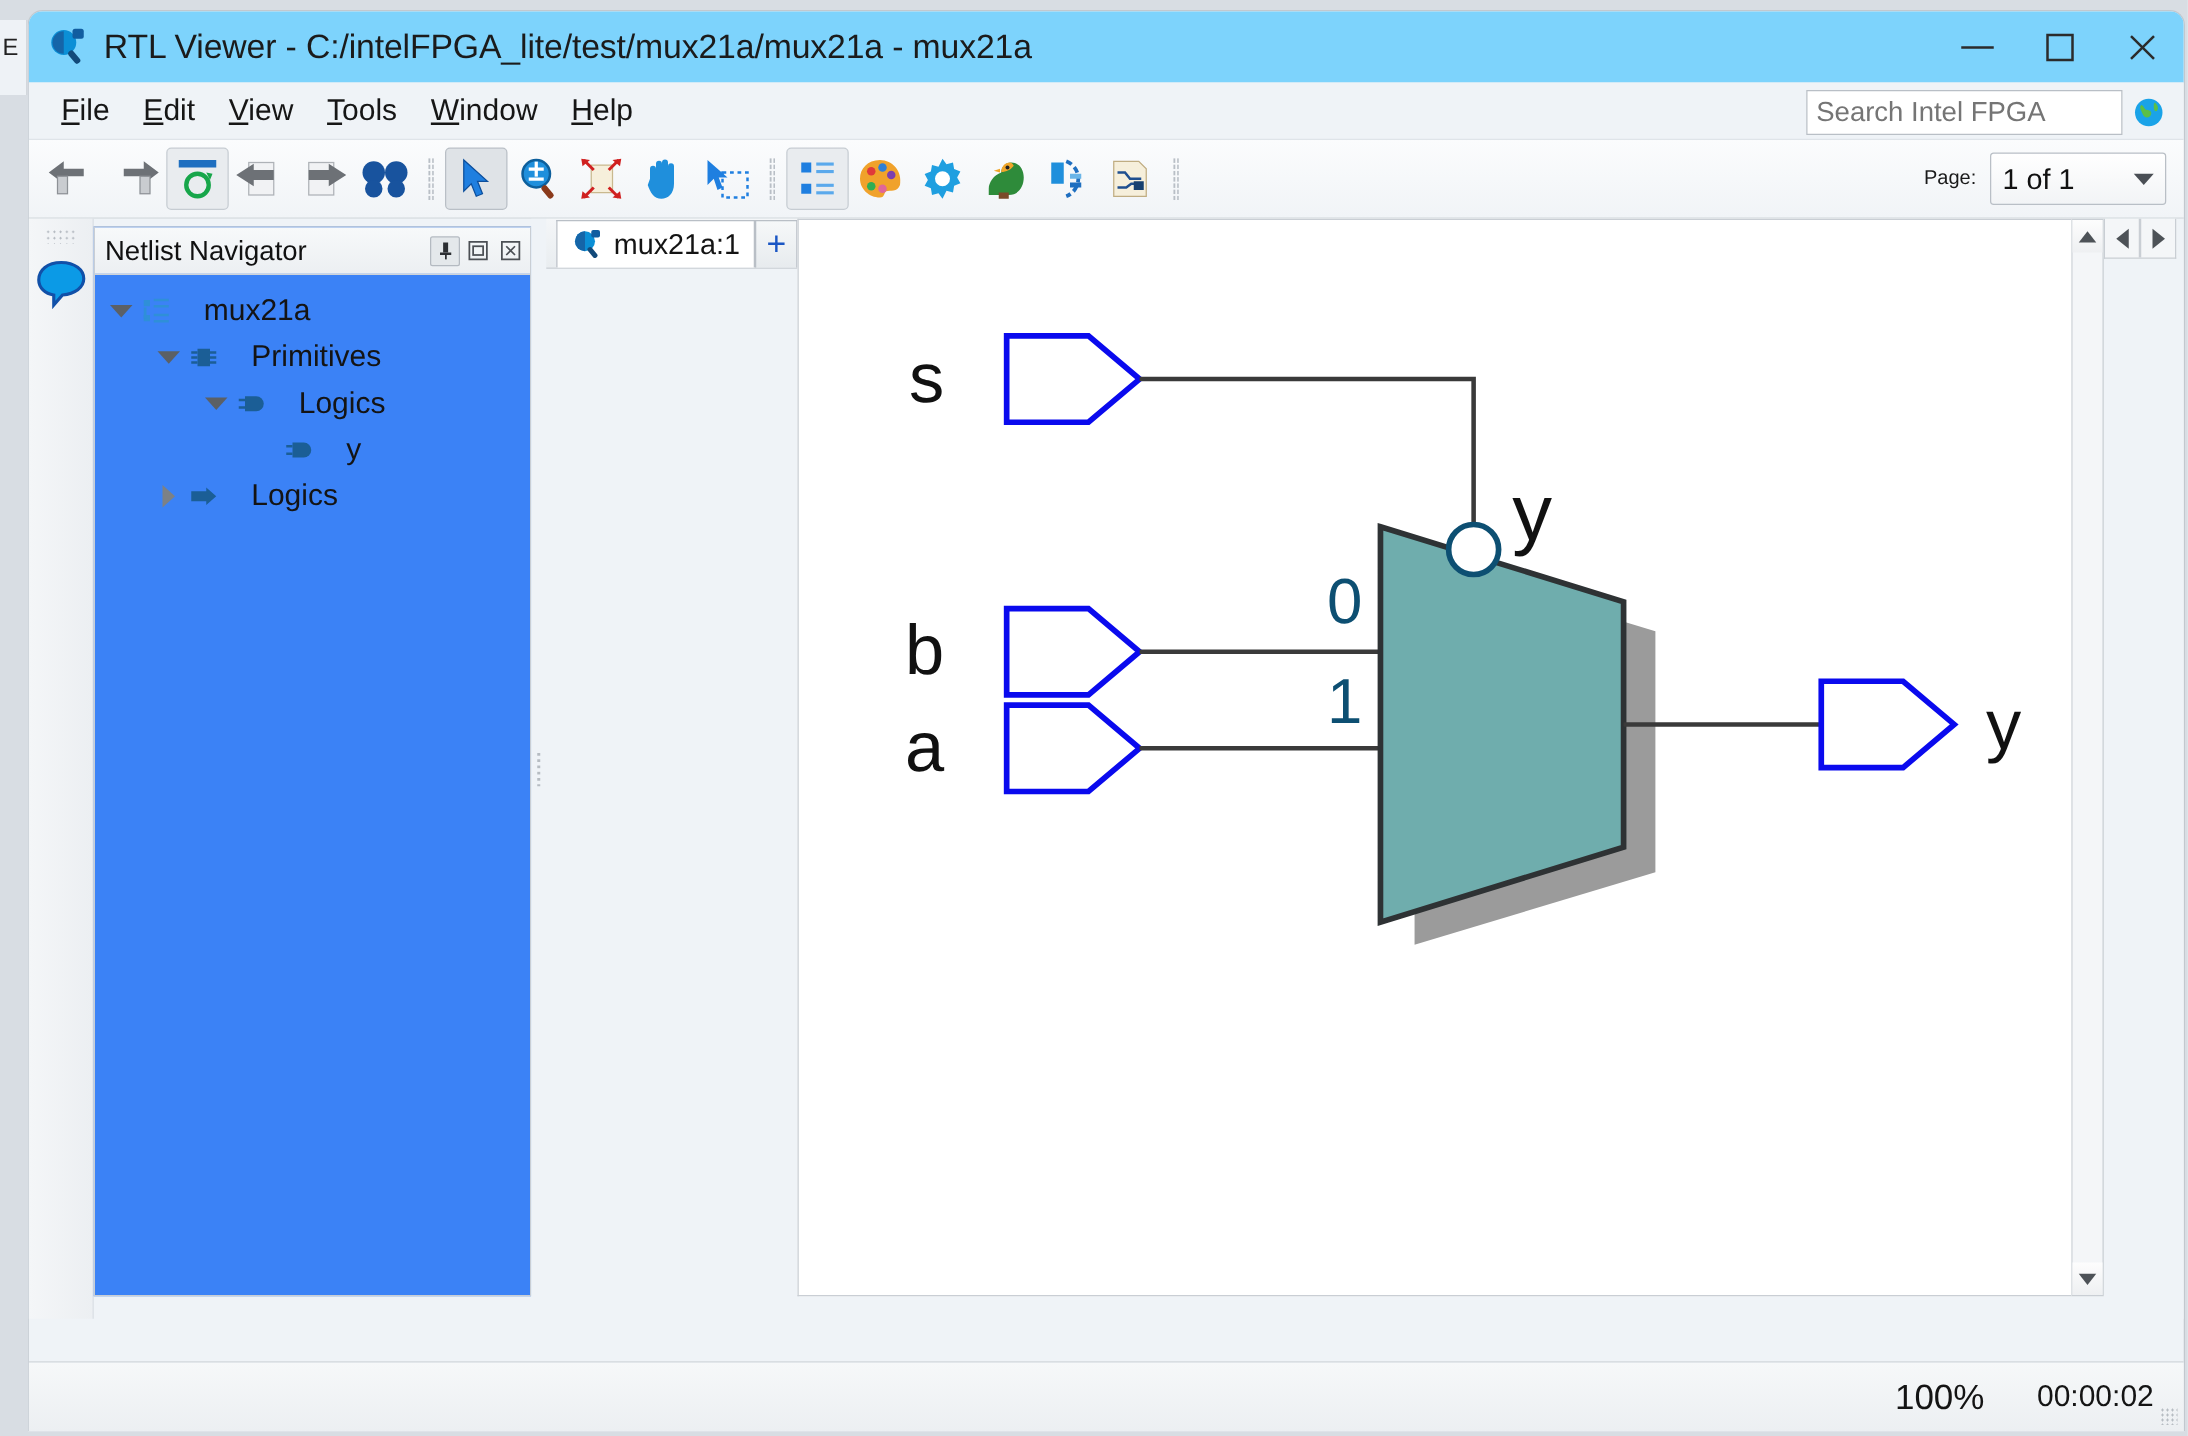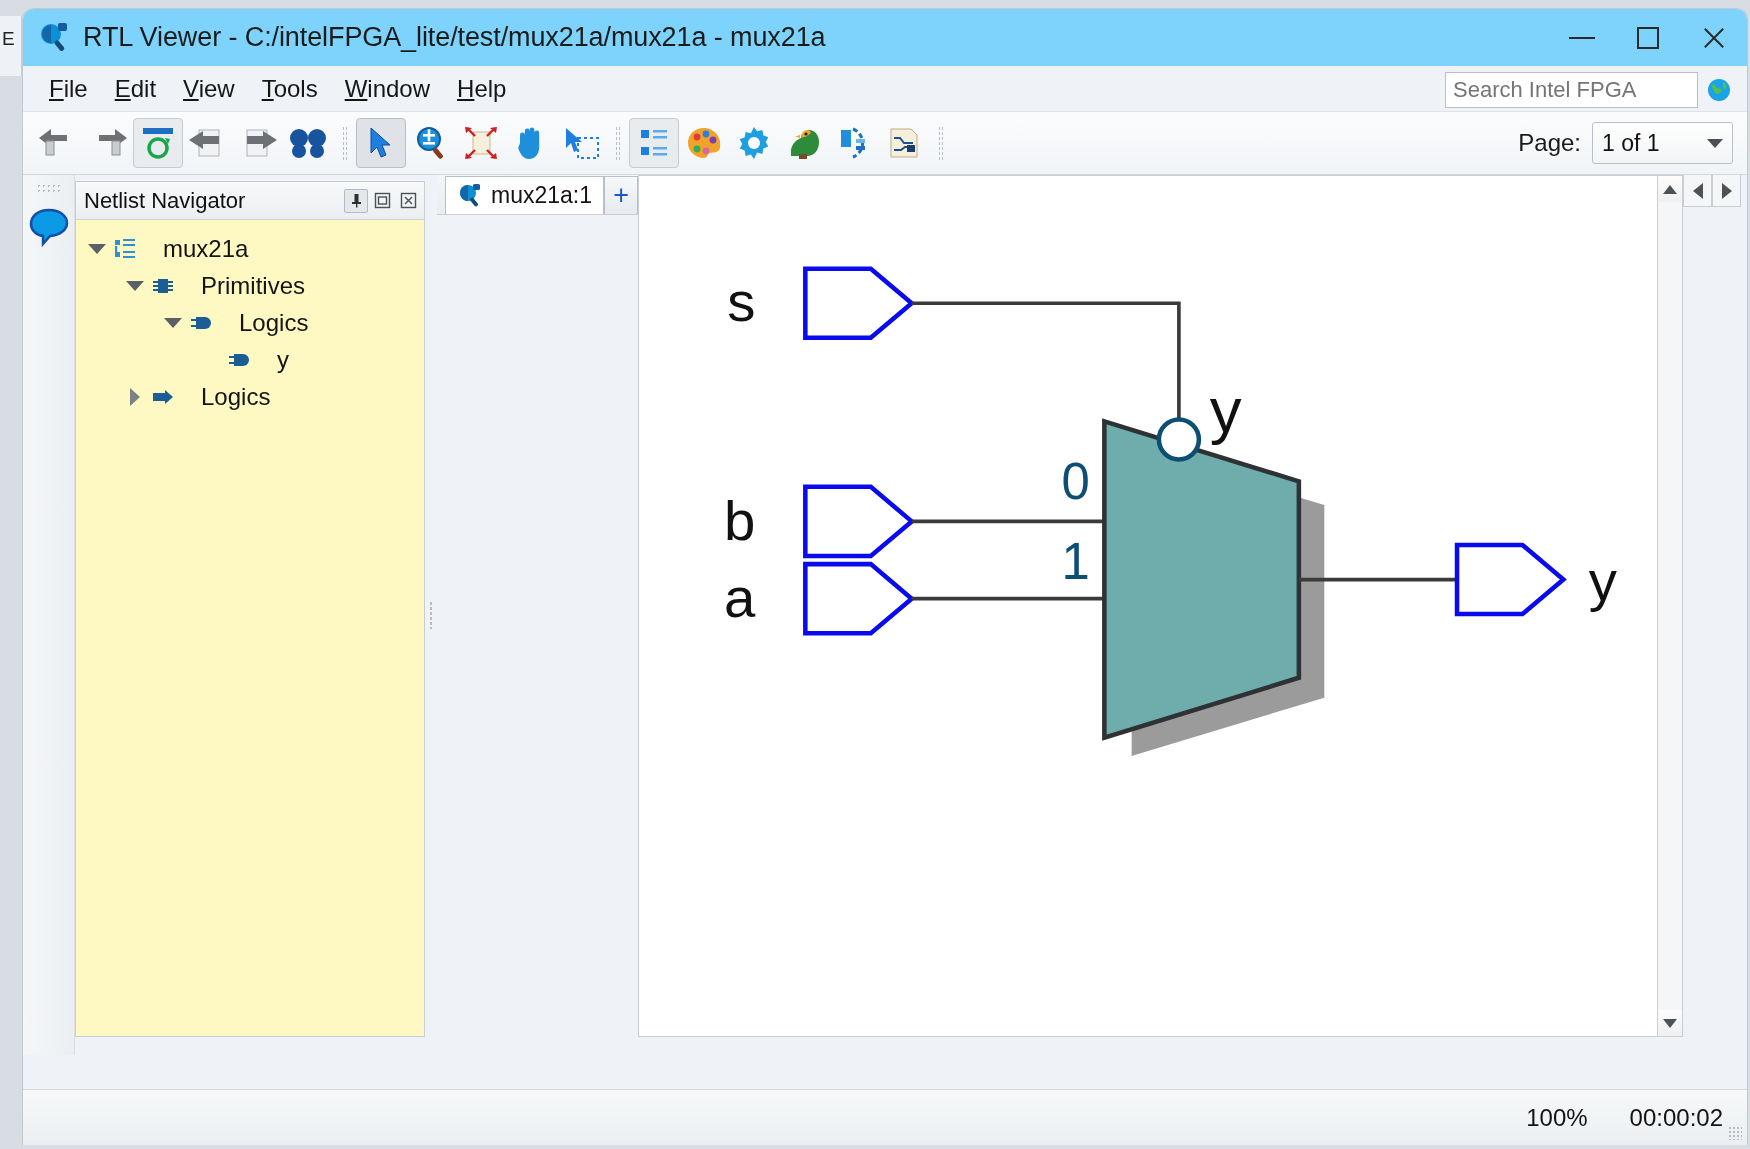--- a/index.html
+++ b/index.html
@@ -116,21 +116,21 @@
   .tb-sep {
     width: 5px; height: 34px; flex: 0 0 auto;
     margin: 0 9px;
     background-image: radial-gradient(#b9bfc6 1px, transparent 1px);
     background-size: 3px 5px;
   }
   #pagewrap {
     position: absolute; right: 14px; top: 10px;
     display: flex; align-items: center;
   }
-  #page-label { font-size: 24px; color: #1a1a1a; margin-right: 11px; }
+  #page-label { font-size: 16px; color: #1a1a1a; margin-right: 11px; }
   #page-select {
     width: 141px; height: 42px;
     border: 1px solid #b9bfc6;
     background: linear-gradient(#ffffff, #f2f4f6);
     border-radius: 3px;
     display: flex; align-items: center; justify-content: space-between;
     padding: 0 9px;
     font-size: 23px; color: #111;
   }
   .caret-dn {
@@ -158,21 +158,21 @@
   }
   #dock-grip {
     width: 26px; height: 12px; margin-bottom: 10px;
     background-image: radial-gradient(#b3b9c0 1px, transparent 1px);
     background-size: 5px 5px;
   }
 
   
   #navpanel {
     width: 350px; flex: 0 0 auto;
-    background: #fef9c3;
+    background: #3b82f6;
     border: 1px solid #c9ced4;
     margin: 6px 0 18px 0;
     display: flex; flex-direction: column;
   }
   #nav-header {
     height: 38px; flex: 0 0 auto;
     background: linear-gradient(#f7f9fa,#eceff2);
     border-bottom: 1px solid #cfd4d9;
     display: flex; align-items: center;
     padding: 0 4px 0 8px;
@@ -318,21 +318,21 @@
 
   
   #statusbar {
     position: absolute; left: 0; bottom: 0;
     width: 100%; height: 56px;
     background: linear-gradient(#f6f8f9,#eceff2);
     border-top: 1px solid #d2d7dc;
     display: flex; align-items: center; justify-content: flex-end;
     padding-right: 24px;
   }
-  #status-zoom { font-size: 24px; color: #141414; margin-right: 42px; }
+  #status-zoom { font-size: 28px; color: #141414; margin-right: 42px; }
   #status-time { font-size: 24px; color: #141414; }
   #status-grip {
     position: absolute; right: 5px; bottom: 5px;
     width: 14px; height: 14px;
     background-image: radial-gradient(#b6bcc2 1px, transparent 1px);
     background-size: 4px 4px;
   }
 </style>
 </head>
 <body>

